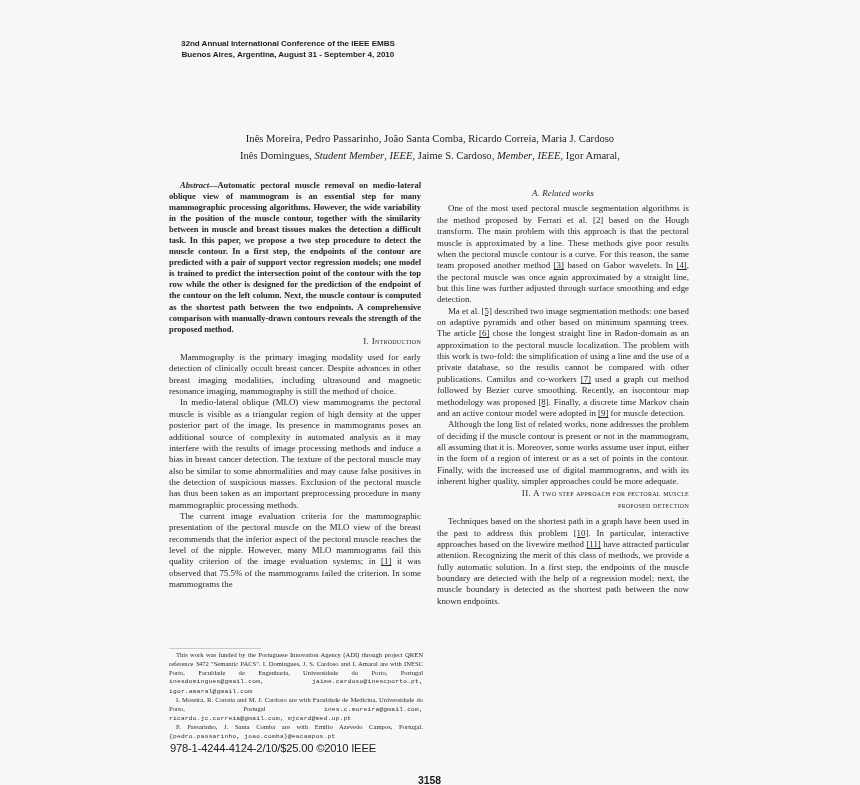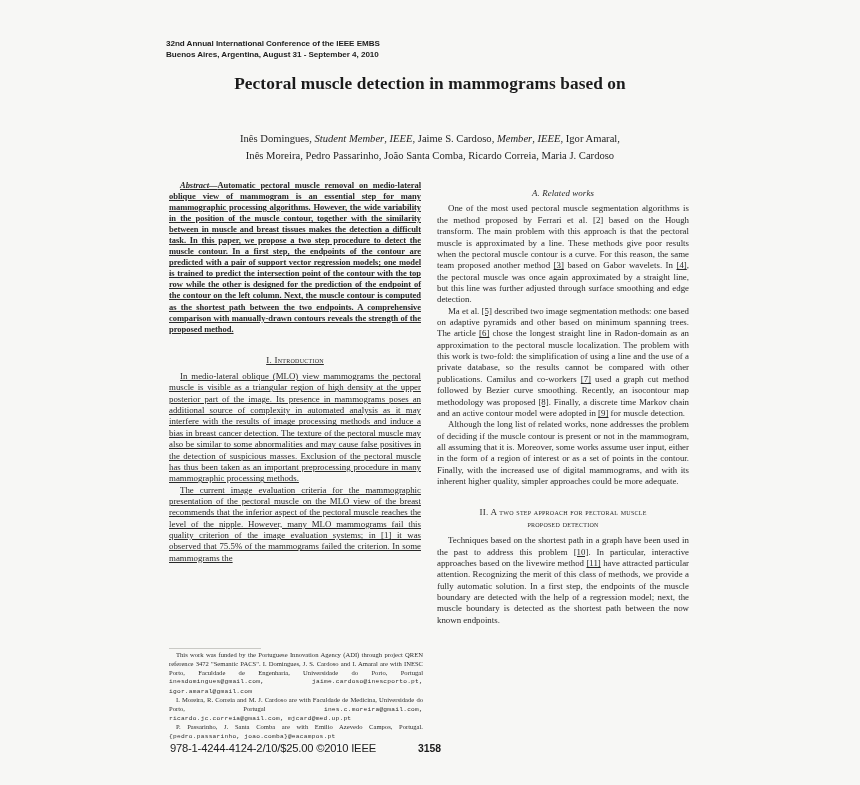--- a/index.html
+++ b/index.html
@@ -18,28 +18,29 @@
     position: relative;
     width: 860px;
     height: 785px;
     box-sizing: border-box;
     padding: 0;
   }
 
   
   .conf-header {
     position: absolute;
-    left: 166px;
+    left: 181px;
     top: 38px;
     font-family: "Liberation Sans", "DejaVu Sans", sans-serif;
     font-weight: bold;
     font-size: 8.1px;
     line-height: 1.38;
     letter-spacing: -0.05px;
     color: #1f1f1f;
+    text-align: center;
   }
 
   
   .title {
     position: absolute;
     left: 170px;
     top: 72px;
     width: 520px;
     text-align: center;
     font-family: "Liberation Serif", "DejaVu Serif", serif;
@@ -67,21 +68,21 @@
   
   .col {
     position: absolute;
     top: 180px;
     width: 252px;
     font-size: 8.85px;
     line-height: 1.285;
     text-align: justify;
     color: #282828;
   }
-  .col-left  { left: 169px; text-decoration: underline; }
+  .col-left  { left: 169px; }
   .col-right { left: 437px; }
 
   p {
     margin: 0;
     text-indent: 11px;
     text-align: justify;
   }
   p.noindent { text-indent: 0; }
 
   .abstract {
@@ -90,24 +91,24 @@
     font-size: 8.5px;
     line-height: 1.3;
     letter-spacing: -0.03px;
   }
   .abstract .lead {
     font-style: italic;
     font-weight: bold;
   }
 
   h2.section {
-    text-align: center;
+    text-align: right;
     font-weight: normal;
     font-size: 9.1px;
-    margin: 20px 0 5px 0;
+    margin: 1px 0 5px 0;
     font-variant: small-caps;
     letter-spacing: 0.25px;
     line-height: 1.25;
   }
   h3.subsection {
     font-size: 8.9px;
     font-style: italic;
     font-weight: normal;
     margin: 8px 0 4px 0;
     text-align: center;
@@ -150,52 +151,52 @@
     top: 742px;
     font-family: "Liberation Sans", "DejaVu Sans", sans-serif;
     font-weight: normal;
     font-size: 11.2px;
     letter-spacing: -0.2px;
     color: #1c1c1c;
   }
   .pageno {
     position: absolute;
     left: 418px;
-    top: 743px;
+    top: 775px;
     font-family: "Liberation Sans", "DejaVu Sans", sans-serif;
     font-weight: bold;
     font-size: 10.4px;
     color: #1c1c1c;
   }
 </style>
 </head>
 <body>
 
 <div class="page">
 
   <div class="conf-header">
     <div>32nd Annual International Conference of the IEEE EMBS</div>
     <div>Buenos Aires, Argentina, August 31 - September 4, 2010</div>
   </div>
 
   <div class="title">
-    <span class="title-line">Pectoral muscle detection in mammograms based on</span>
   </div>
 
   <div class="authors">
+    <div>Inês Moreira, Pedro Passarinho, João Santa Comba, Ricardo Correia, Maria J. Cardoso</div>
     <div><span>Inês Domingues, </span><i>Student Member</i><span>, </span><i>IEEE</i><span>, Jaime S. Cardoso, </span><i>Member</i><span>, </span><i>IEEE</i><span>, Igor Amaral,</span></div>
-    <div>Inês Moreira, Pedro Passarinho, João Santa Comba, Ricardo Correia, Maria J. Cardoso</div>
   </div>
 
   <div class="col col-left">
 
     <p class="abstract"><span class="lead">Abstract—</span><span>Automatic pectoral muscle removal on medio-lateral oblique view of mammogram is an essential step for many mammographic processing algorithms. However, the wide variability in the position of the muscle contour, together with the similarity between in muscle and breast tissues makes the detection a difficult task. In this paper, we propose a two step procedure to detect the muscle contour. In a first step, the endpoints of the contour are predicted with a pair of support vector regression models; one model is trained to predict the intersection point of the contour with the top row while the other is designed for the prediction of the endpoint of the contour on the left column. Next, the muscle contour is computed as the shortest path between the two endpoints. A comprehensive comparison with manually-drawn contours reveals the strength of the proposed method.</span></p>
 
     <h2 class="section">I.  Introduction</h2>
 
+    <p>Mammography is the primary imaging modality used for early detection of clinically occult breast cancer. Despite advances in other breast imaging modalities, including ultrasound and magnetic resonance imaging, mammography is still the method of choice.</p>
     <p>In medio-lateral oblique (MLO) view mammograms the pectoral muscle is visible as a triangular region of high density at the upper posterior part of the image. Its presence in mammograms poses an additional source of complexity in automated analysis as it may interfere with the results of image processing methods and induce a bias in breast cancer detection. The texture of the pectoral muscle may also be similar to some abnormalities and may cause false positives in the detection of suspicious masses. Exclusion of the pectoral muscle has thus been taken as an important preprocessing procedure in many mammographic processing methods.</p>
     <p><span>The current image evaluation criteria for the mammographic presentation of the pectoral muscle on the MLO view of the breast recommends that the inferior aspect of the pectoral muscle reaches the level of the nipple. However, many MLO mammograms fail this quality criterion of the image evaluation systems; in </span><span class="ref">[1]</span><span> it was observed that 75.5% of the mammograms failed the criterion. In some mammograms the</span></p>
   </div>
 
   <div class="col col-right">
 
 
     <h3 class="subsection">A.  Related works</h3>
 
     <p><span>One of the most used pectoral muscle segmentation algorithms is the method proposed by Ferrari et al. [2] based on the Hough transform. The main problem with this approach is that the pectoral muscle is approximated by a line. These methods give poor results when the pectoral muscle contour is a curve. For this reason, the same team proposed another method </span><span class="ref">[3]</span><span> based on Gabor wavelets. In </span><span class="ref">[4]</span><span>, the pectoral muscle was once again approximated by a straight line, but this line was further adjusted through surface smoothing and edge detection.</span></p>

